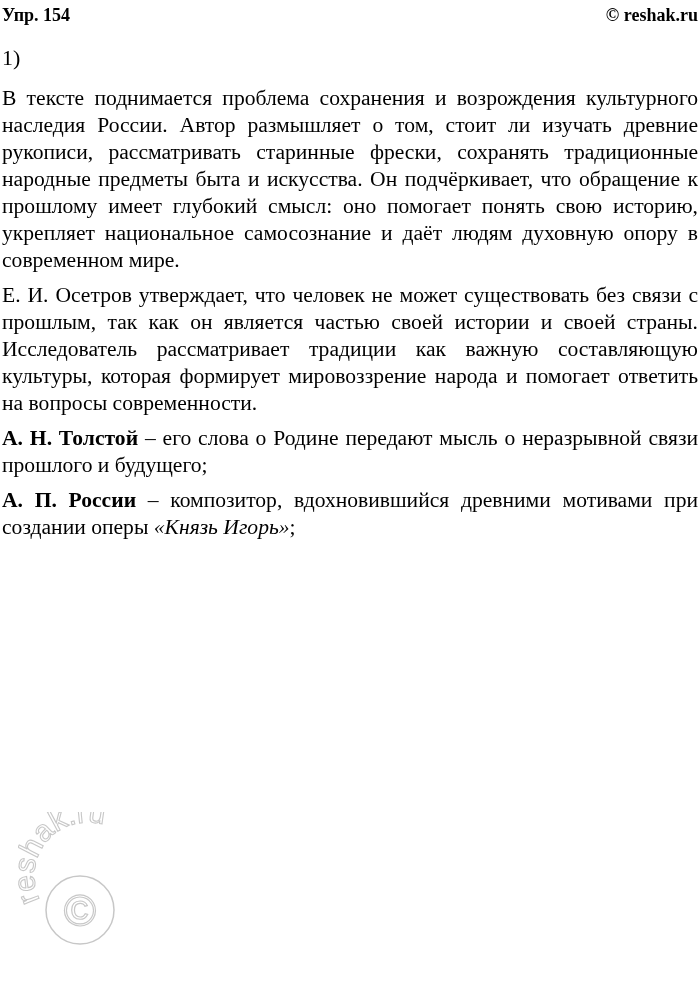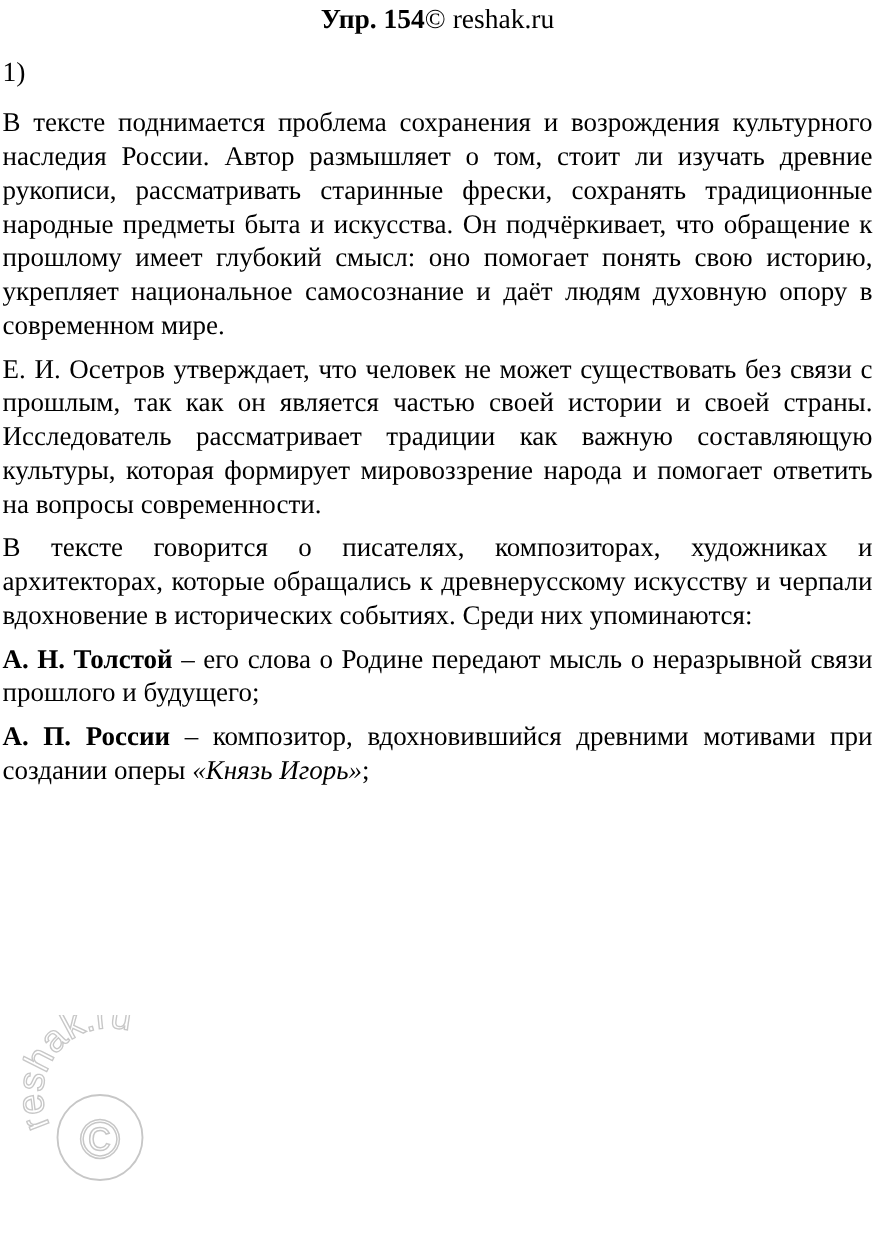--- a/index.html
+++ b/index.html
@@ -16,31 +16,31 @@
     color: #000000;
   }
   .page {
     position: absolute;
     left: 2px;
     right: 2px;
     top: 0;
   }
   .header {
     display: flex;
-    justify-content: center;
+    justify-content: space-between;
     align-items: baseline;
     height: 30px;
     line-height: 30px;
-    font-size: 22px;
+    font-size: 18px;
   }
   .header .title {
     font-weight: bold;
   }
   .header .copyright {
-    font-weight: normal;
+    font-weight: bold;
   }
   .task-number {
     font-size: 22px;
     line-height: 38px;
     margin-top: 9px;
     height: 38px;
   }
   p.para {
     margin: 8px 0 0 0;
     font-size: 21.6px;
@@ -69,21 +69,20 @@
     <span class="title">Упр. 154</span>
     <span class="copyright">© reshak.ru</span>
   </div>
 
   <div class="task-number">1)</div>
 
   <p class="para">В тексте поднимается проблема сохранения и возрождения культурного наследия России. Автор размышляет о том, стоит ли изучать древние рукописи, рассматривать старинные фрески, сохранять традиционные народные предметы быта и искусства. Он подчёркивает, что обращение к прошлому имеет глубокий смысл: оно помогает понять свою историю, укрепляет национальное самосознание и даёт людям духовную опору в современном мире.</p>
 
   <p class="para">Е. И. Осетров утверждает, что человек не может существовать без связи с прошлым, так как он является частью своей истории и своей страны. Исследователь рассматривает традиции как важную составляющую культуры, которая формирует мировоззрение народа и помогает ответить на вопросы современности.</p>
 
-  <p class="para">В тексте говорится о писателях, композиторах, художниках и архитекторах, которые обращались к древнерусскому искусству и черпали вдохновение в исторических событиях. Среди них упоминаются:</p>
 
   <p class="para">
     <b>А. Н. Толстой</b><span> – </span><span>его слова о Родине передают мысль о неразрывной связи прошлого и будущего;</span>
   </p>
 
   <p class="para">
     <b>А. П. России</b><span> – </span><span>композитор, вдохновившийся древними мотивами при создании оперы </span><i>«Князь Игорь»</i><span>;</span>
   </p>
 
 

